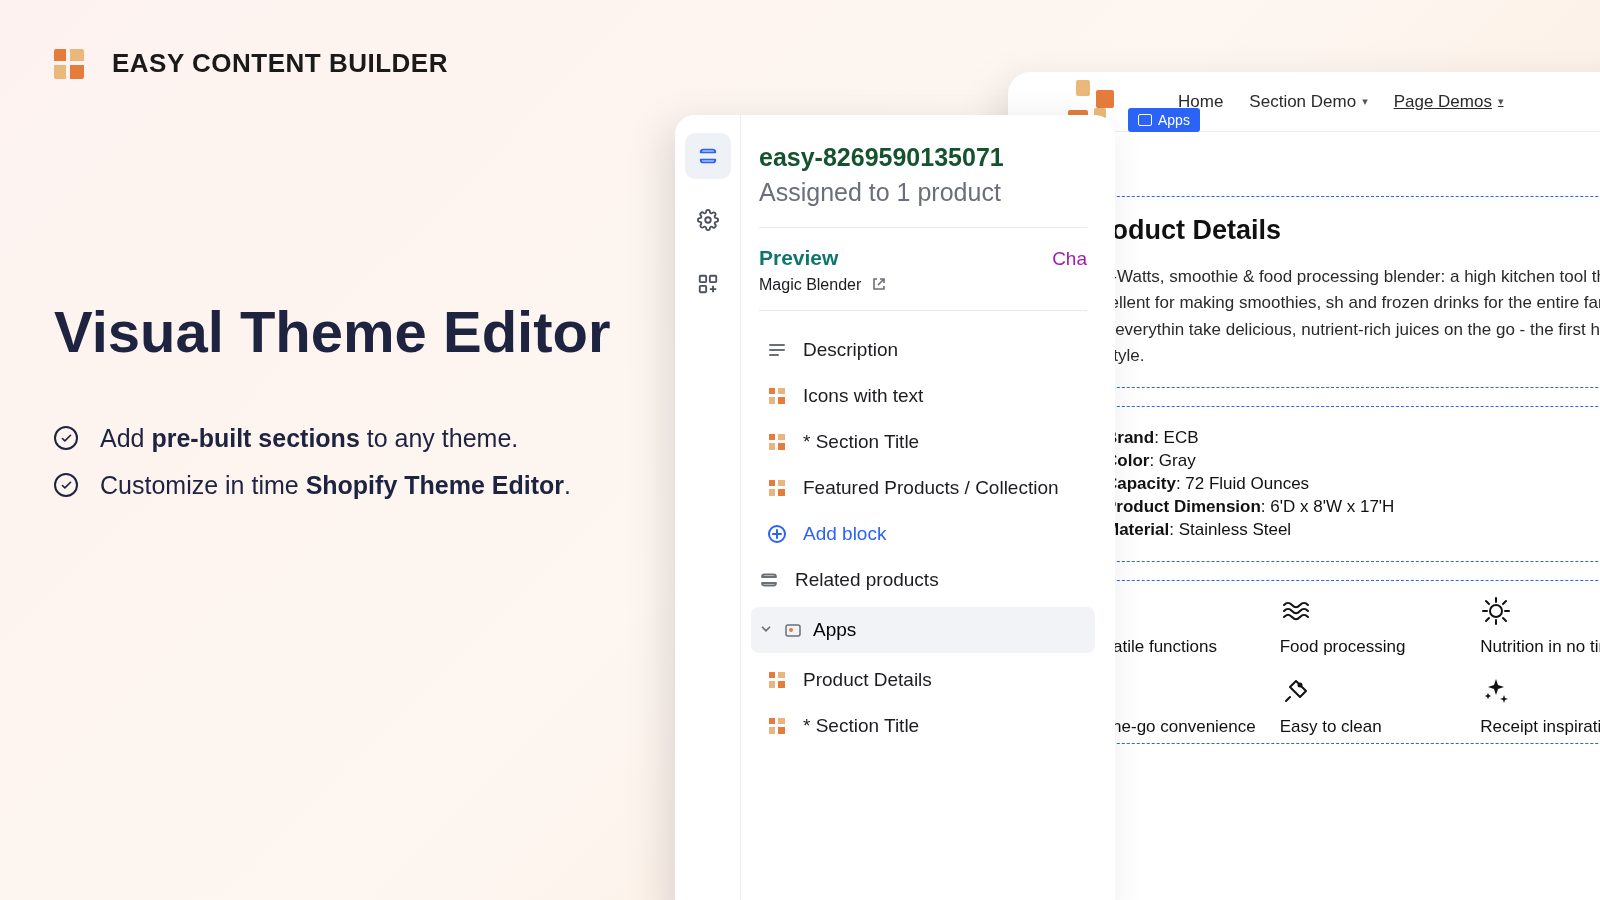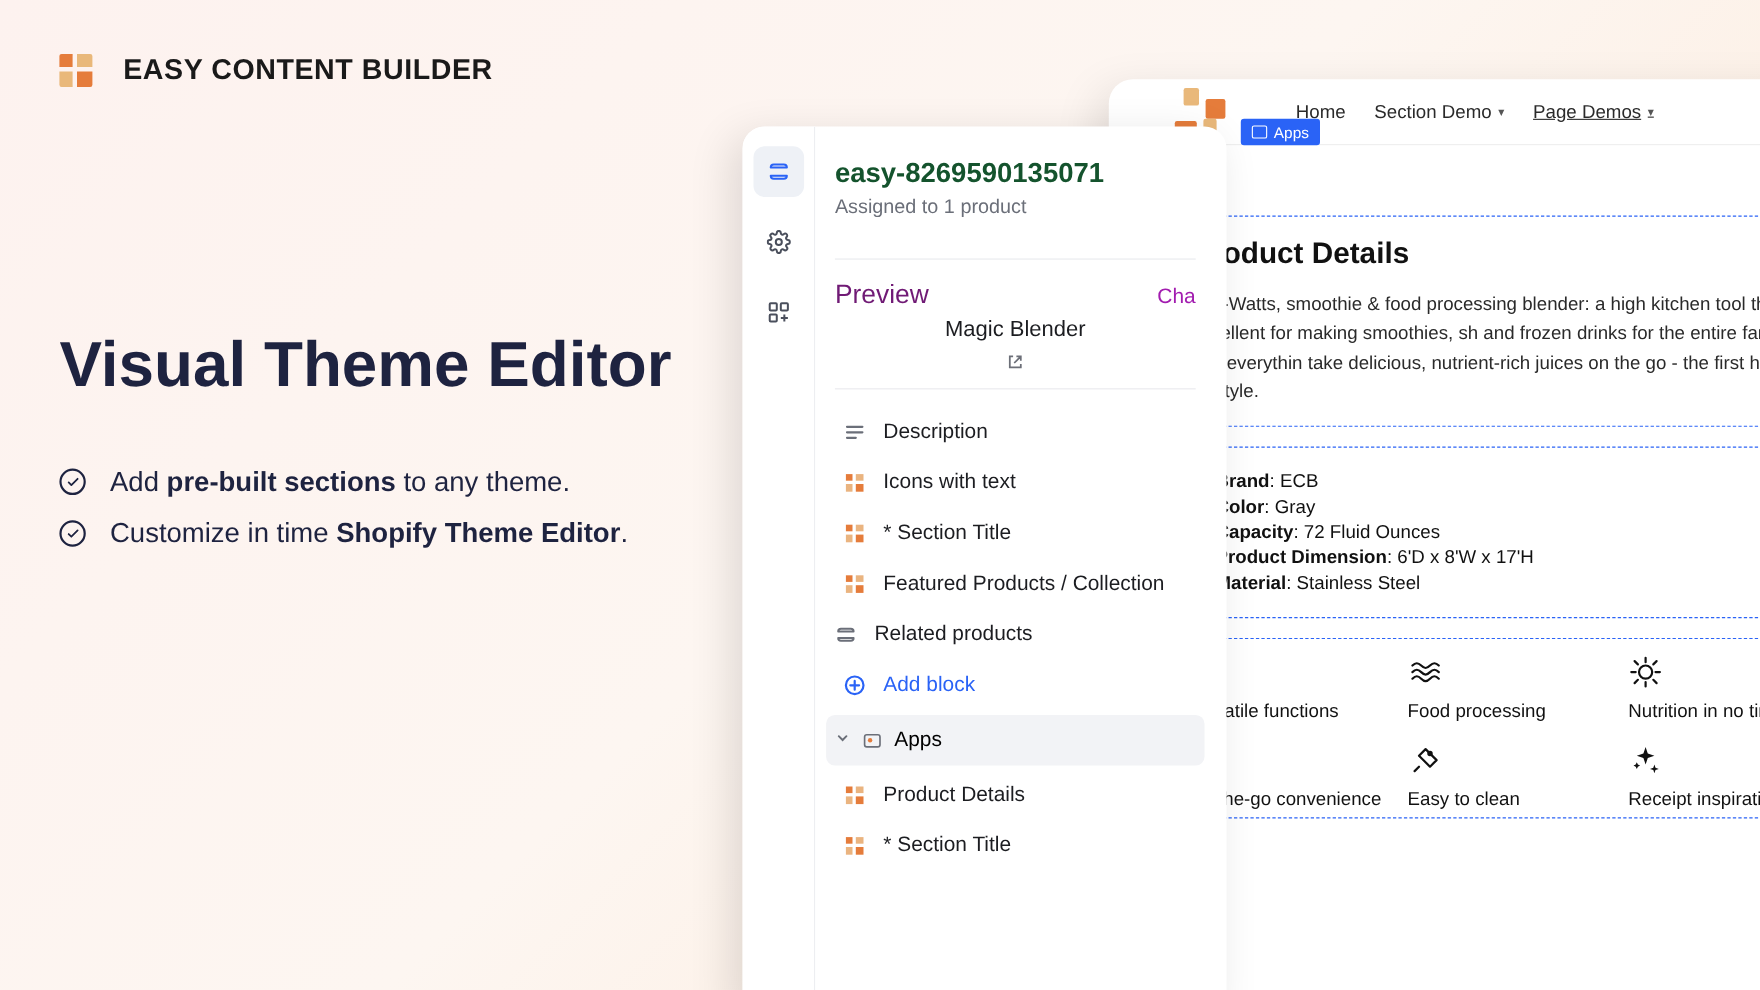--- a/index.html
+++ b/index.html
@@ -116,53 +116,51 @@
   position: absolute;
   top: 0; left: 66px; right: 0; bottom: 0;
   padding: 28px 28px 0 18px;
 }
 .editor-title {
   font-size: 25px;
   font-weight: 700;
   color: #14532d;
 }
 .editor-sub {
-  font-size: 18px;
+  font-size: 25px;
   color: #6b6f79;
   margin-top: 6px;
-  padding-bottom: 36px;
+  padding-bottom: 20px;
   border-bottom: 1px solid #e8e9ed;
 }
 .preview-row {
   padding: 18px 0 16px 0;
   border-bottom: 1px solid #e8e9ed;
 }
 .preview-head {
   display: flex;
   justify-content: space-between;
   align-items: baseline;
 }
 .preview-label {
-  font-size: 24px;
-  font-weight: 400;
-  color: #701a75;
+  font-size: 21px;
+  font-weight: 700;
+  color: #0f766e;
 }
 .preview-change {
   font-size: 19px;
   color: #a21caf;
   cursor: pointer;
 }
 .preview-name {
   margin-top: 6px;
-  font-size: 20px;
+  font-size: 16px;
   color: #1c1d21;
   display: flex;
-  align-items: center;
   gap: 10px;
-  flex-direction: column;
 }
 .preview-name svg { width: 16px; height: 16px; color: #6c6f78; }
 
 .section-list {
   margin-top: 16px;
   display: flex;
   flex-direction: column;
 }
 .section-item {
   display: flex;
@@ -431,37 +429,37 @@
             <span class="block-ico">
               <span class="a"></span>
               <span class="b"></span>
               <span class="c"></span>
               <span class="d"></span>
             </span>
           </span>
         <span>Featured Products / Collection</span>
       </div>
 
-      <div class="section-item" style="padding-left:0">
-        <span class="ico">
-          <svg viewBox="0 0 20 20" fill="none" stroke="#6b6f79" stroke-width="1.8" stroke-linecap="round">
-              <path d="M3 7h14M3 7c0-1.5 1-2.5 2.5-2.5h9C16 4.5 17 5.5 17 7M3 13h14M3 13c0 1.5 1 2.5 2.5 2.5h9c1.5 0 2.5-1 2.5-2.5"></path>
-            </svg>
-        </span>
-        <span>Related products</span>
-      </div>
-
       <div class="section-item add">
         <span class="ico">
           <svg viewBox="0 0 20 20" fill="none" stroke="#2a63f6" stroke-width="2" stroke-linecap="round">
               <circle cx="10" cy="10" r="8"></circle>
               <path d="M10 6v8M6 10h8"></path>
             </svg>
         </span>
         <span>Add block</span>
+      </div>
+
+      <div class="section-item" style="padding-left:0">
+        <span class="ico">
+          <svg viewBox="0 0 20 20" fill="none" stroke="#6b6f79" stroke-width="1.8" stroke-linecap="round">
+              <path d="M3 7h14M3 7c0-1.5 1-2.5 2.5-2.5h9C16 4.5 17 5.5 17 7M3 13h14M3 13c0 1.5 1 2.5 2.5 2.5h9c1.5 0 2.5-1 2.5-2.5"></path>
+            </svg>
+        </span>
+        <span>Related products</span>
       </div>
 
       <div class="apps-row">
         <span class="chev">
           <svg width="14" height="14" viewBox="0 0 16 16" fill="none" stroke="#6b6f79" stroke-width="2" stroke-linecap="round">
               <path d="M4 6l4 4 4-4"></path>
             </svg>
         </span>
         <span class="apps-ico">
           <svg viewBox="0 0 20 20" fill="none" stroke="#6b6f79" stroke-width="1.5">

